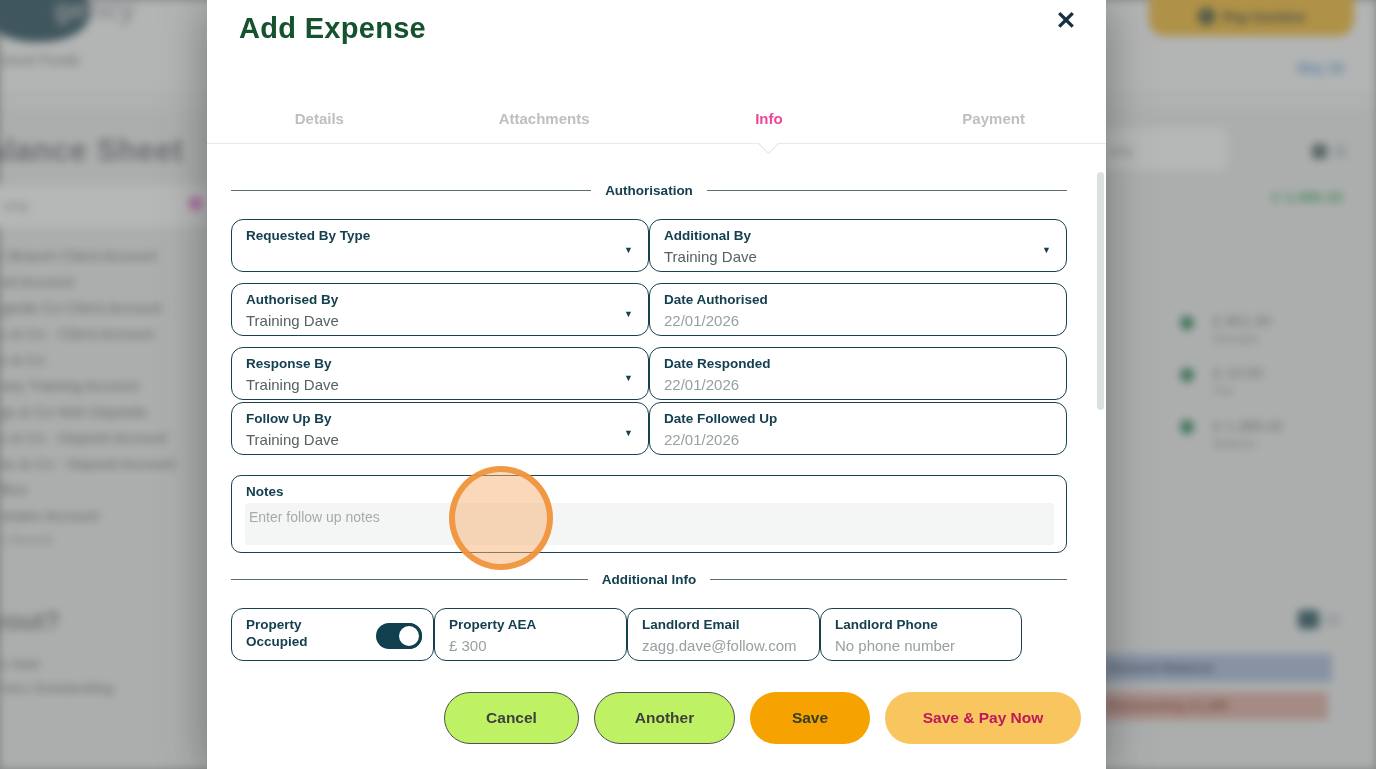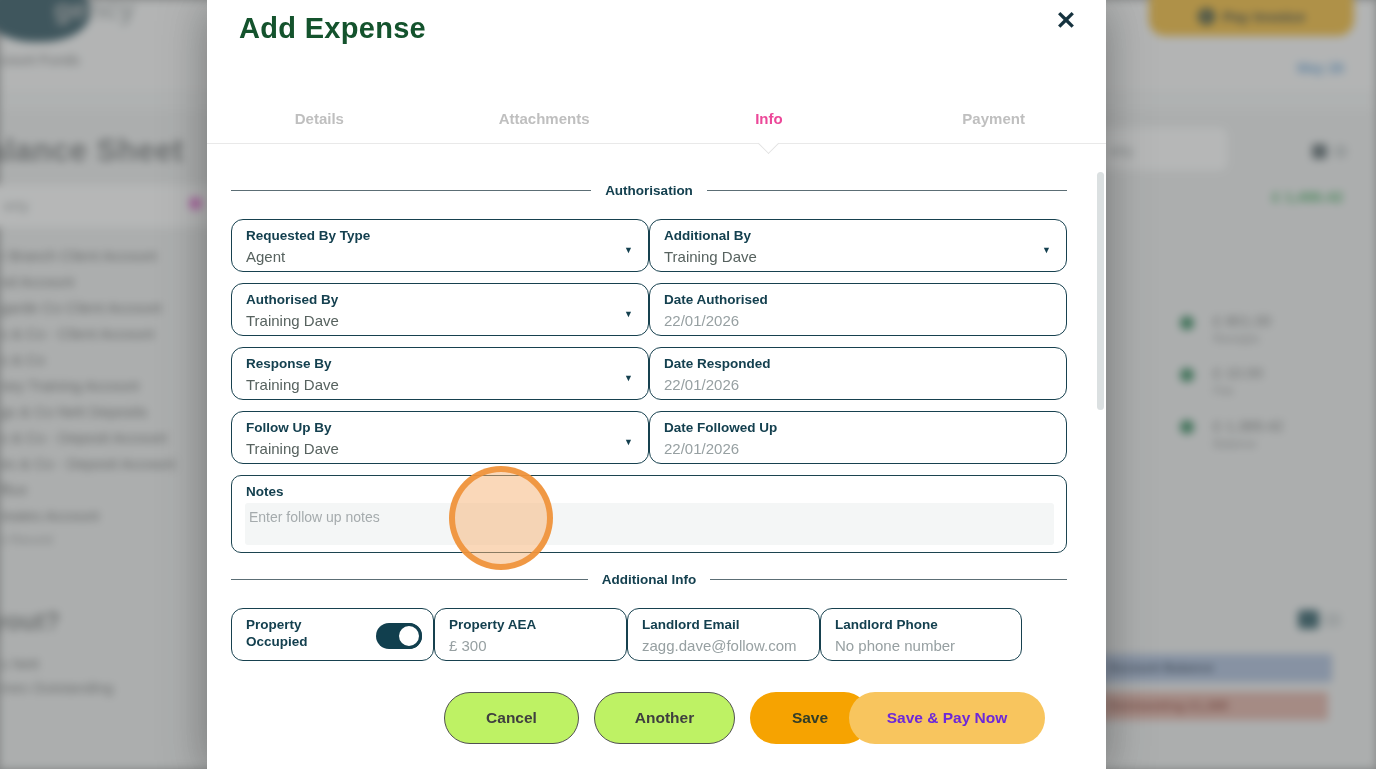--- a/index.html
+++ b/index.html
@@ -71,21 +71,21 @@
   .notes-input::placeholder { color:#a5abad; opacity:1; }
 
   .toggle { position:absolute; right:11px; top:14px; width:46px; height:26px; border-radius:13px; background:#113f4e; cursor:pointer; }
   .toggle .knob { position:absolute; right:0; top:0; width:26px; height:26px; border-radius:50%; background:#fff; border:3px solid #113f4e; }
 
   .btn { position:absolute; top:692px; height:52px; border-radius:26px; border:none; font-family:inherit; font-size:15.5px; font-weight:bold; display:flex; align-items:center; justify-content:center; cursor:pointer; }
   .btn.outline { background:#bef264; border:1.6px solid #515151; color:#3f3f3f; }
   .btn-cancel { left:237px; width:135px; }
   .btn-another { left:387px; width:141px; }
   .btn-save { left:543px; width:120px; background:#f6a301; color:#313d28; }
-  .btn-savepay { left:642px; width:196px; background:#f8c55e; color:#6d28d9; }
+  .btn-savepay { left:678px; width:196px; background:#f8c55e; color:#be185d; }
 
   .click-circle { position:absolute; left:449px; top:466px; width:104px; height:104px; border-radius:50%; background:rgba(246,178,116,.5); border:6px solid rgba(240,145,56,.9); z-index:50; pointer-events:none; }
 </style>
 </head>
 <body>
 
 <div class="screen">
 
   <div class="backdrop">
     <div class="bd bd-header"></div>
@@ -160,21 +160,20 @@
 
     <div class="sec-div" style="top:183px">
       <span class="hr"></span>
       <span class="lbl">Authorisation</span>
       <span class="hr"></span>
     </div>
 
     <div class="row2" style="top:219px">
       <div class="field">
         <div class="f-label">Requested By Type</div>
-        <div class="f-value">Agent</div>
         <span class="caret">▼</span>
       </div>
       <div class="field">
         <div class="f-label">Additional By</div>
         <div class="f-value">Training Dave</div>
         <span class="caret">▼</span>
       </div>
     </div>
 
     <div class="row2" style="top:283px">
@@ -194,21 +193,21 @@
         <div class="f-label">Response By</div>
         <div class="f-value">Training Dave</div>
         <span class="caret">▼</span>
       </div>
       <div class="field">
         <div class="f-label">Date Responded</div>
         <div class="f-value muted">22/01/2026</div>
       </div>
     </div>
 
-    <div class="row2" style="top:411px">
+    <div class="row2" style="top:402px">
       <div class="field">
         <div class="f-label">Follow Up By</div>
         <div class="f-value">Training Dave</div>
         <span class="caret">▼</span>
       </div>
       <div class="field">
         <div class="f-label">Date Followed Up</div>
         <div class="f-value muted">22/01/2026</div>
       </div>
     </div>

